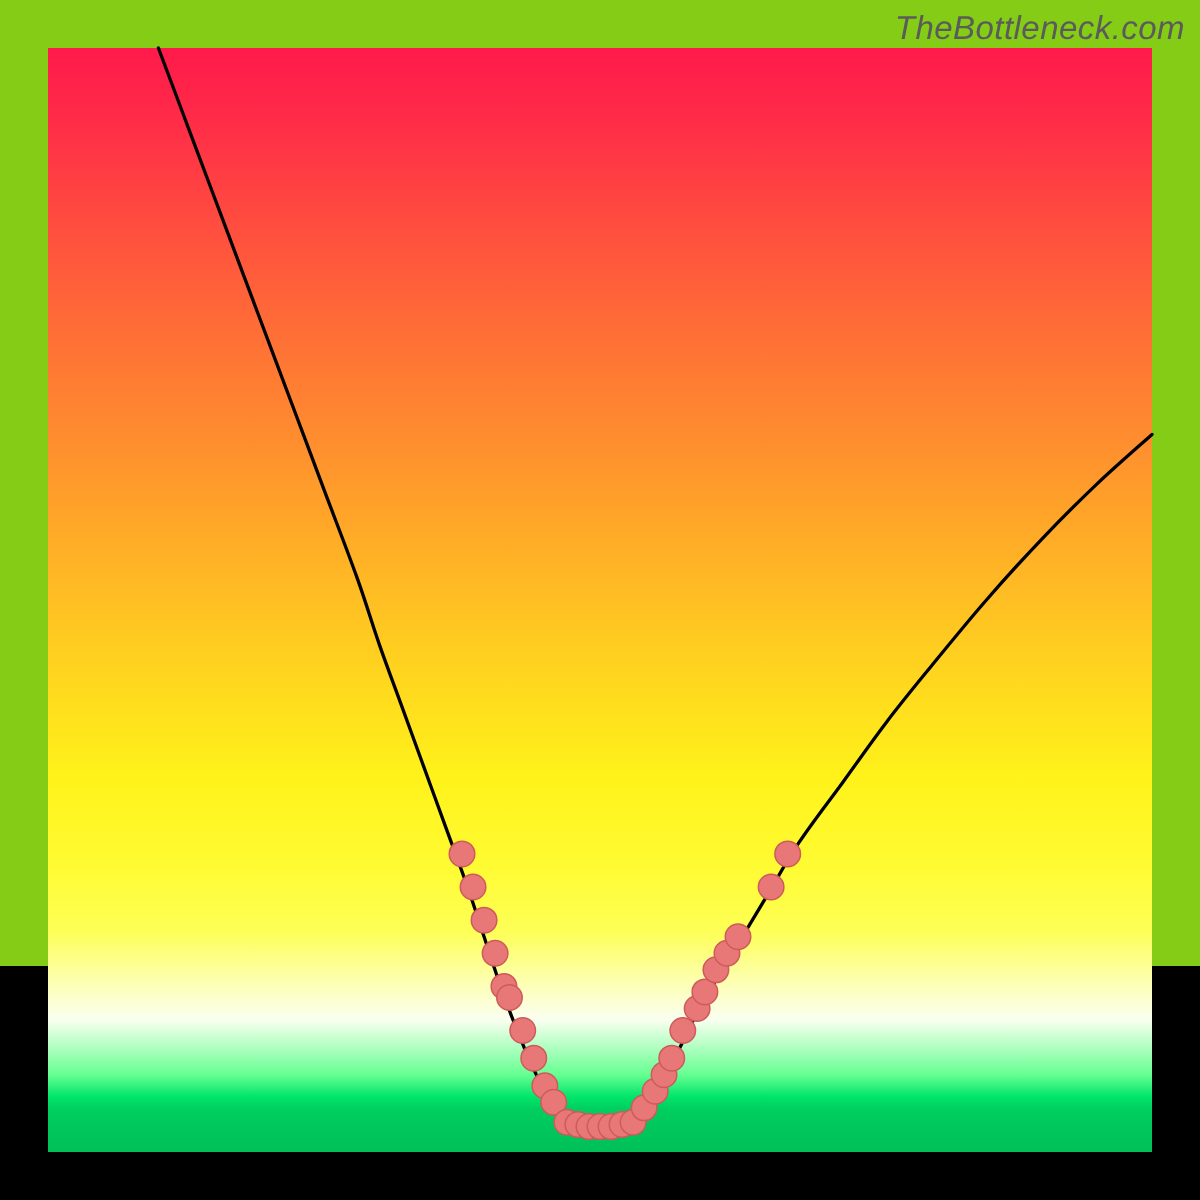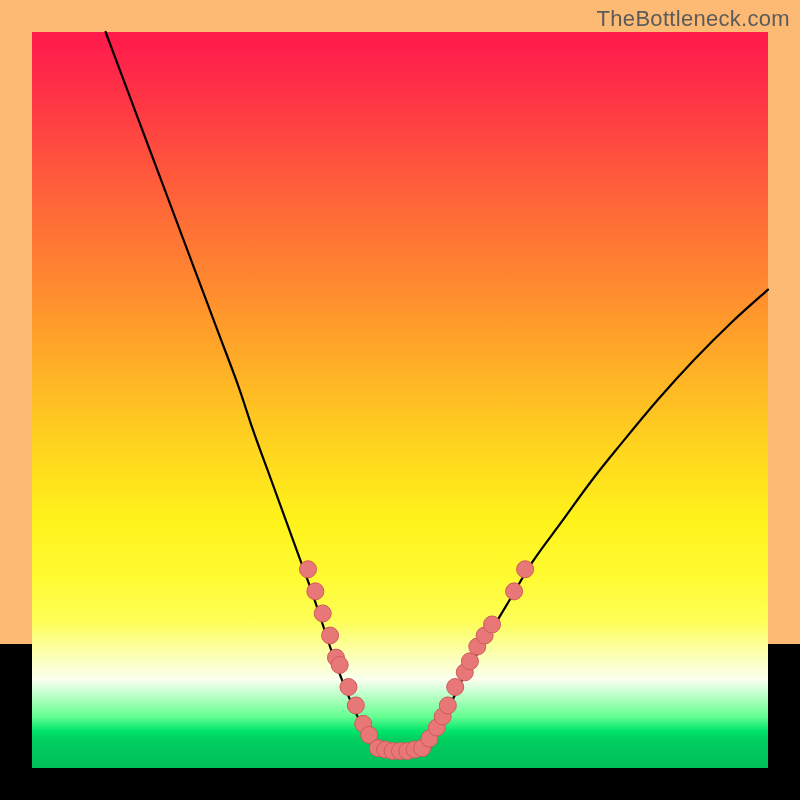--- a/index.html
+++ b/index.html
@@ -8,21 +8,22 @@
     width: 800px;
     height: 800px;
     overflow: hidden;
     background: #000;
     font-family: Arial, Helvetica, sans-serif;
   }
   .stage {
     position: relative;
     width: 800px;
     height: 644px;
-    background: #fdba74;
+    background: #84cc16;
+    font-style: italic;
   }
   .plot {
     position: absolute;
     left: 32px;
     top: 32px;
     width: 736px;
     height: 736px;
     
     background: linear-gradient(
       to bottom,

